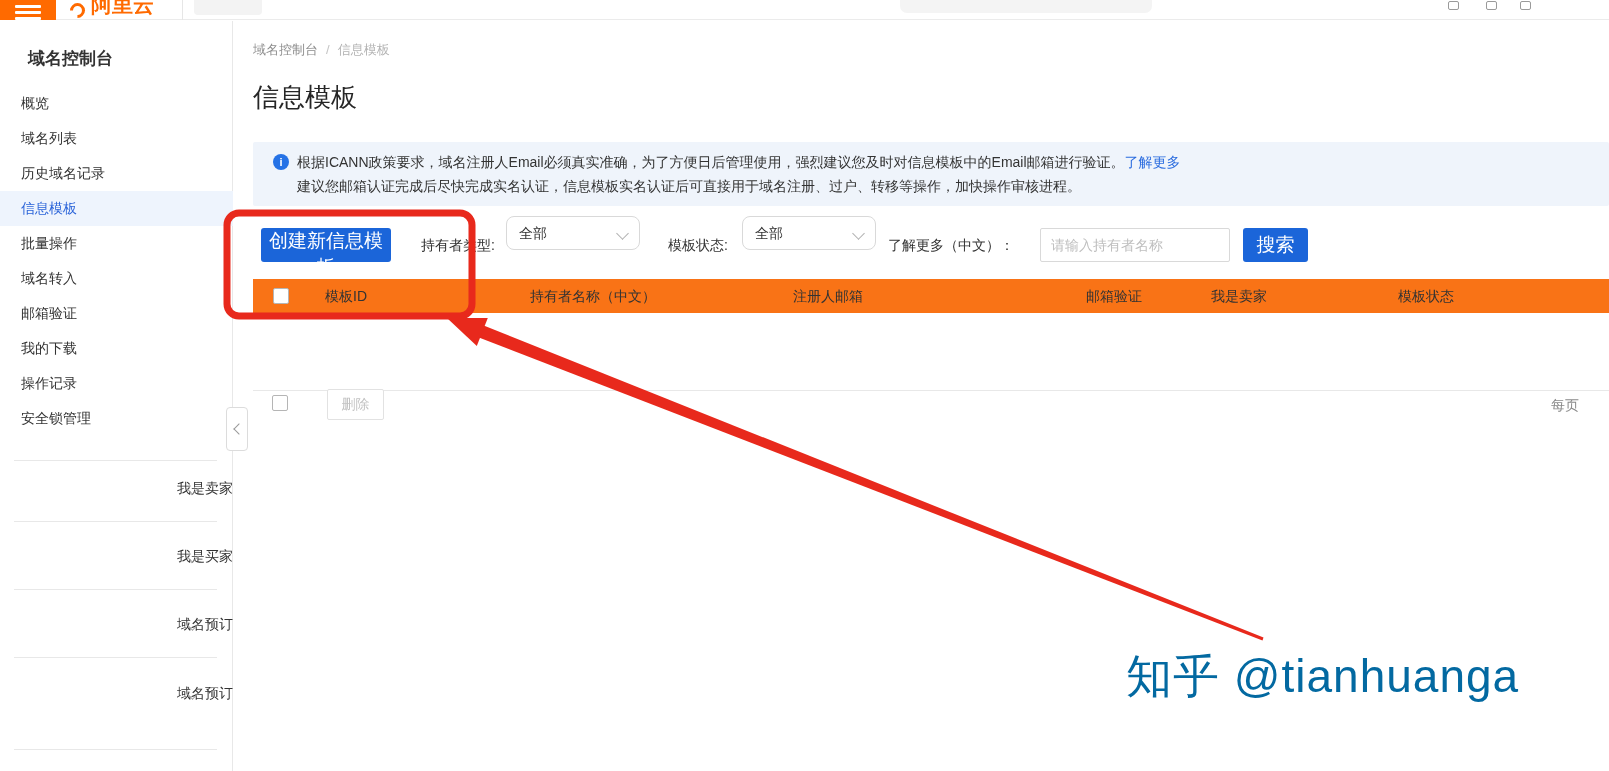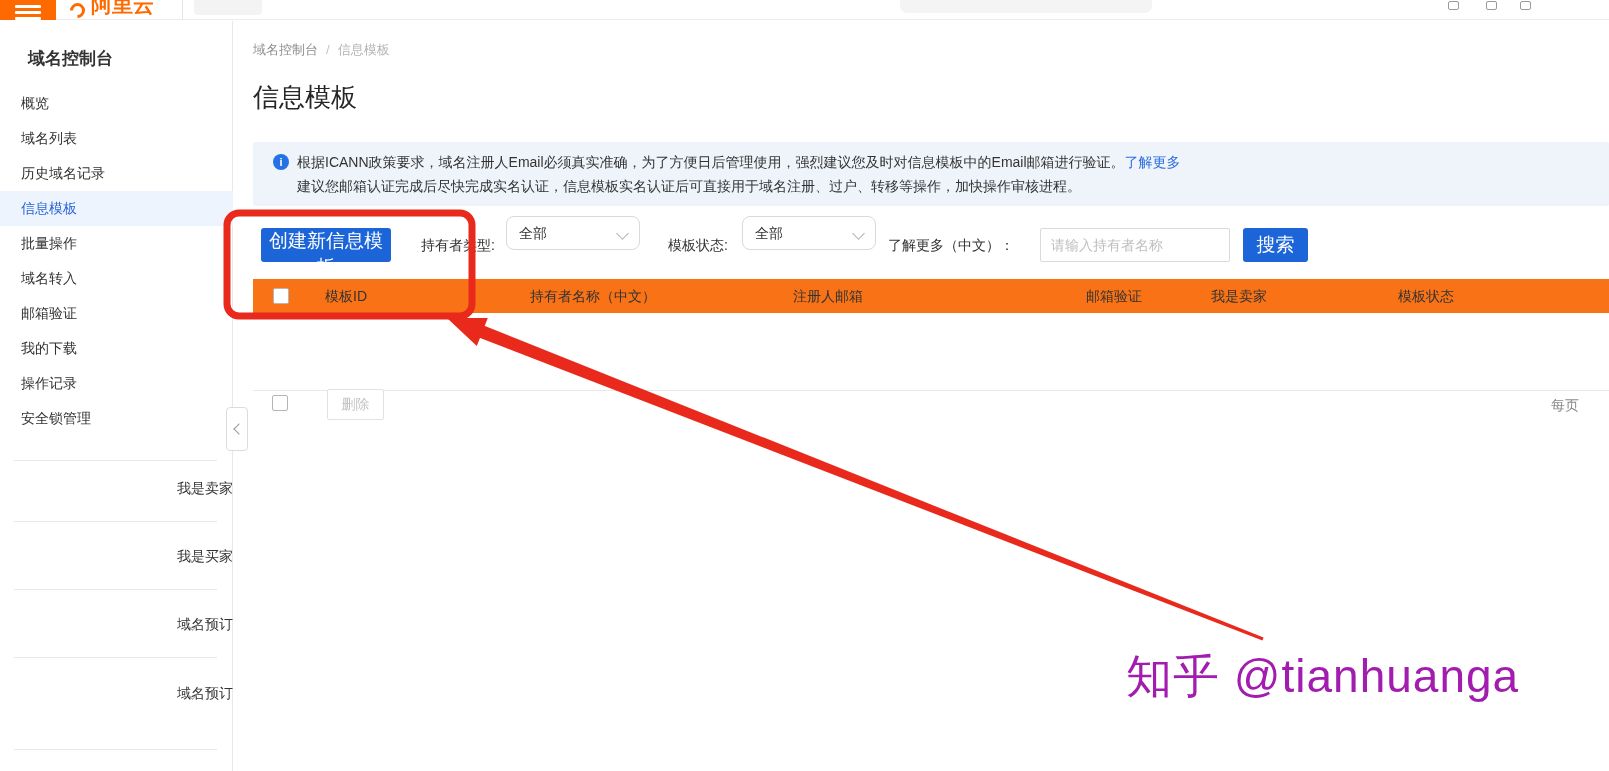--- a/index.html
+++ b/index.html
@@ -55,21 +55,21 @@
   .checkbox { width:16px; height:16px; background:#fff; border:1px solid #b5b5b5; border-radius:2px; cursor:pointer; }
   .thead .checkbox { position:absolute; left:20px; top:9px; }
 
   .empty-row { position:absolute; left:700px; top:344px; width:700px; text-align:center; font-size:14px; color:#bcbcbc; z-index:2; }
   .table-bottom { position:absolute; left:253px; right:0; top:390px; height:1px; background:#e8e8e8; z-index:2; }
 
   .foot-checkbox { position:absolute; left:272px; top:395px; z-index:3; }
   .btn-disabled { position:absolute; left:327px; top:389px; width:57px; height:31px; background:#fff; border:1px solid #e2e2e2; border-radius:2px; color:#c2c2c2; font-size:14px; font-family:inherit; cursor:not-allowed; z-index:3; }
   .page-size { position:absolute; left:1551px; top:397px; width:31px; overflow:hidden; white-space:nowrap; font-size:14px; color:#8a8a8a; z-index:3; }
 
-  .watermark { position:absolute; left:1126px; top:646px; font-size:46px; color:#a21caf; letter-spacing:1px; white-space:nowrap; z-index:8; }
+  .watermark { position:absolute; left:1126px; top:646px; font-size:46px; color:#0369a1; letter-spacing:1px; white-space:nowrap; z-index:8; }
 
   .annotation { position:absolute; left:0; top:0; width:1609px; height:771px; z-index:20; pointer-events:none; }
 </style>
 </head>
 <body>
 
 <div id="page">
 
   <div class="topbar">
     <div class="hamburger">

